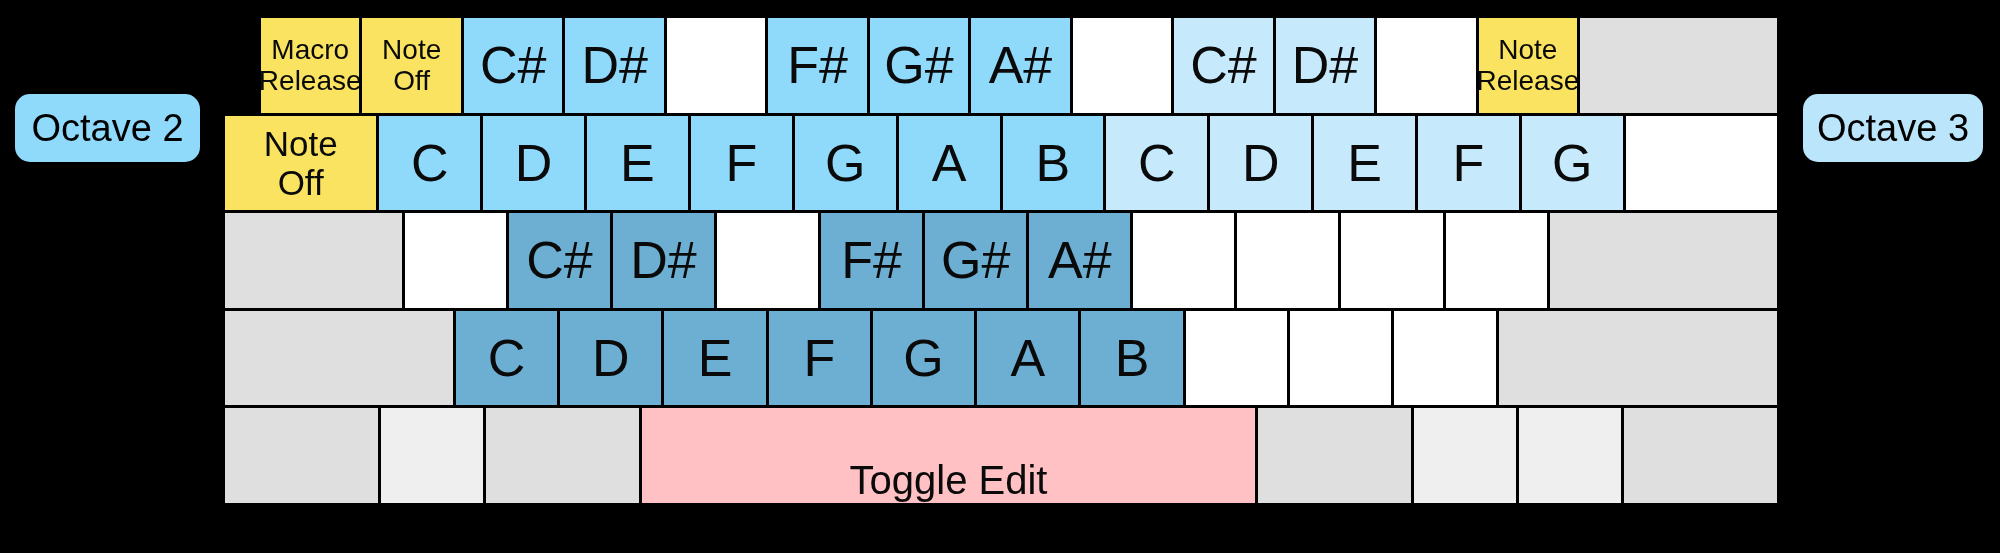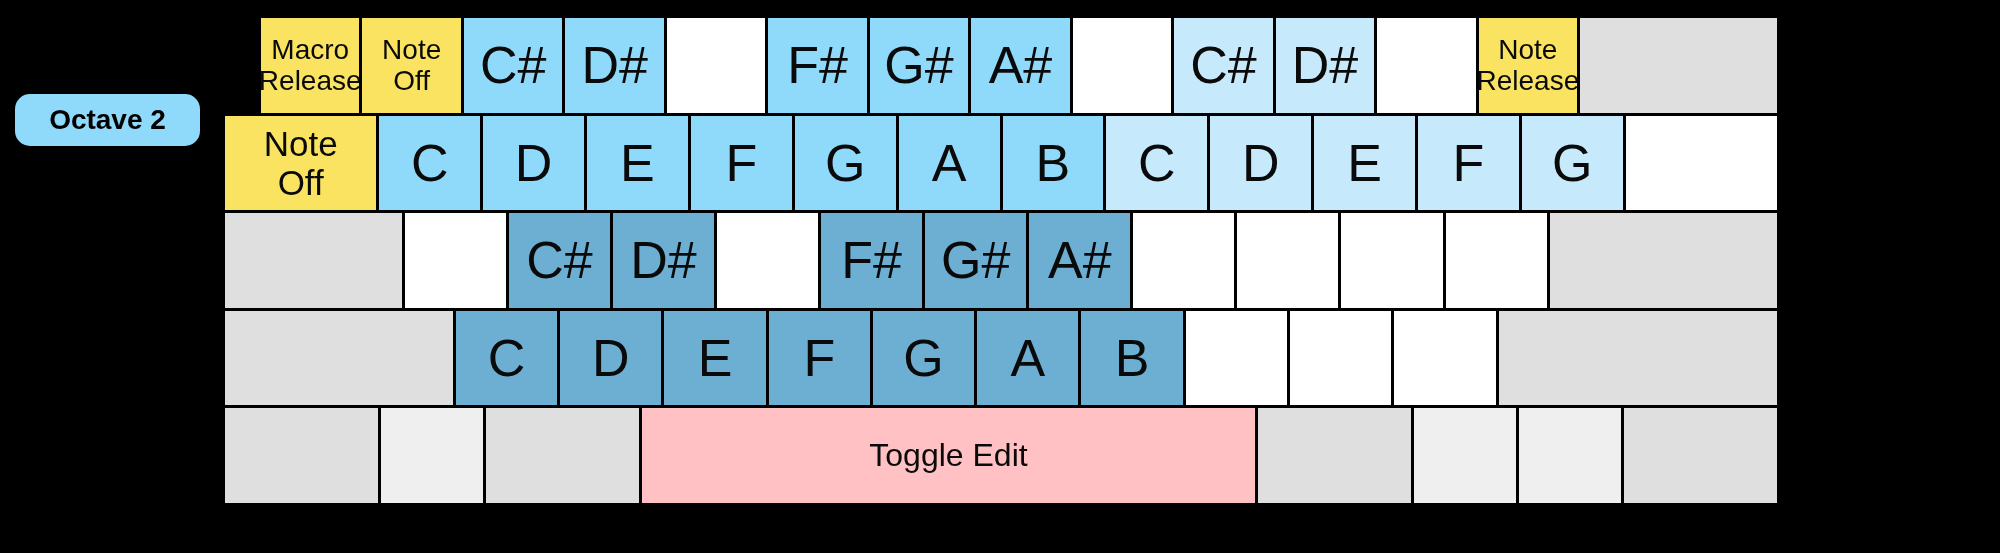--- a/index.html
+++ b/index.html
@@ -9,26 +9,25 @@
     font-family: "Liberation Sans", "DejaVu Sans", sans-serif;
     position: relative;
     overflow: hidden;
   }
   .stage { position: absolute; inset: 0; }
 
   
   .pill {
     position: absolute;
     display: flex; align-items: center; justify-content: center;
-    height: 52px;
+    height: 68px;
     border-radius: 15px;
-    font-size: 28px;
+    font-size: 38px;
     color: #000;
     white-space: nowrap;
-    font-weight: bold;
   }
   .pill-oct2 { left: 15px;   top: 94px;  width: 185px; background: #8FD9FA; }
   .pill-oct1 { left: 15px;   top: 301px; width: 185px; background: #6DAFD2; }
   .pill-oct3 { left: 1803px; top: 94px;  width: 180px; background: #BBE5FA; }
 
   
   .keyboard {
     position: absolute;
     left: 222px; top: 15px;
     width: 1558px; height: 491px;
@@ -44,27 +43,28 @@
     display: flex; flex-direction: column;
     align-items: center; justify-content: center;
     text-align: center;
     color: #0a0a0a;
     line-height: 1.12;
     overflow: hidden;
   }
   .k-note   { font-size: 52px; }
   .k-small  { font-size: 28px; }
   .k-medium { font-size: 35px; }
-  .k-space  { font-size: 32px; }
+  .k-space  { font-size: 40px; justify-content: flex-end; }
 </style>
 </head>
 <body>
 
 <div class="stage">
   <div class="pill pill-oct2">Octave 2</div>
+  <div class="pill pill-oct3">Octave 3</div>
   <div class="keyboard" id="keyboard">
       <div class="key-row" style="grid-template-columns: 4fr 4fr 4fr 4fr 4fr 4fr 4fr 4fr 4fr 4fr 4fr 4fr 4fr 8fr; margin-left: 36px;">
         <div class="key k-small" style="background: rgb(249, 227, 97);">
           <div>Macro</div>
           <div>Release</div>
         </div>
         <div class="key k-small" style="background: rgb(249, 227, 97);">
           <div>Note</div>
           <div>Off</div>
         </div>

